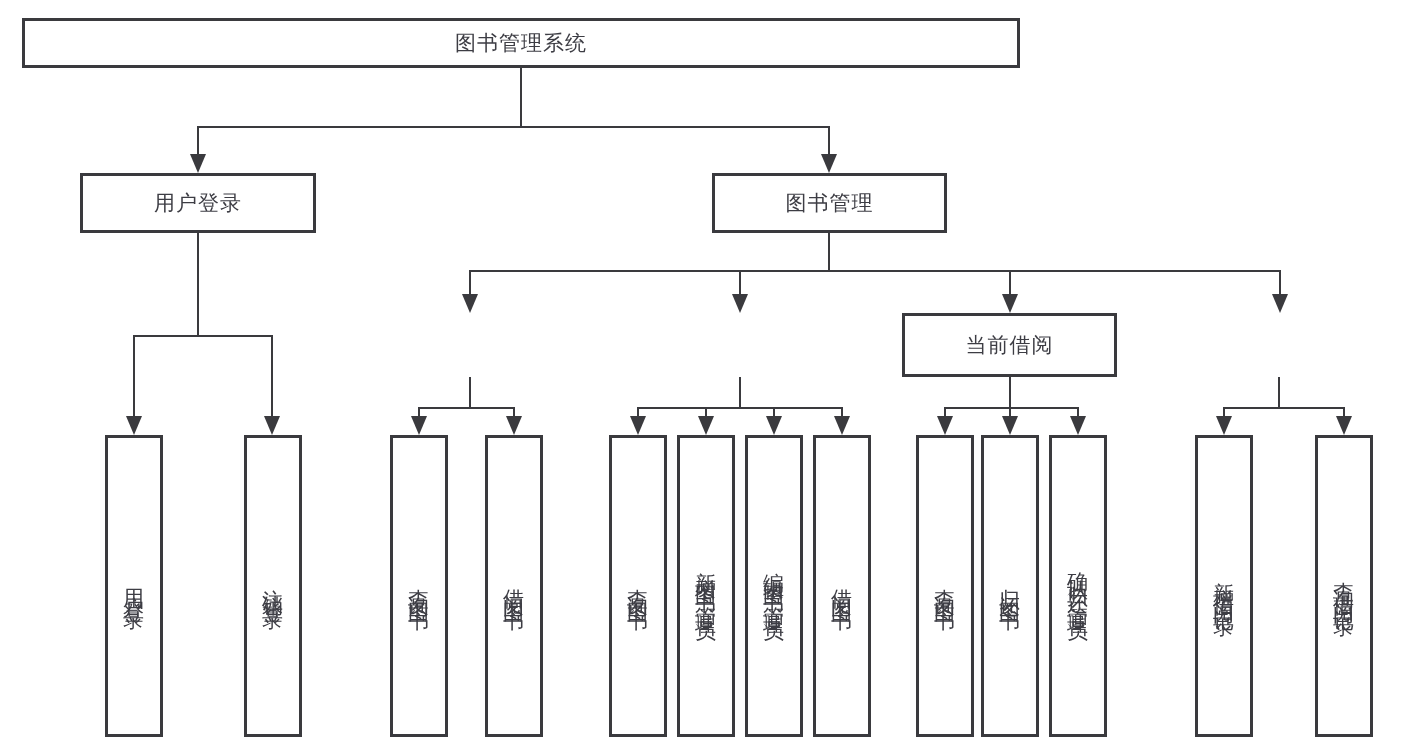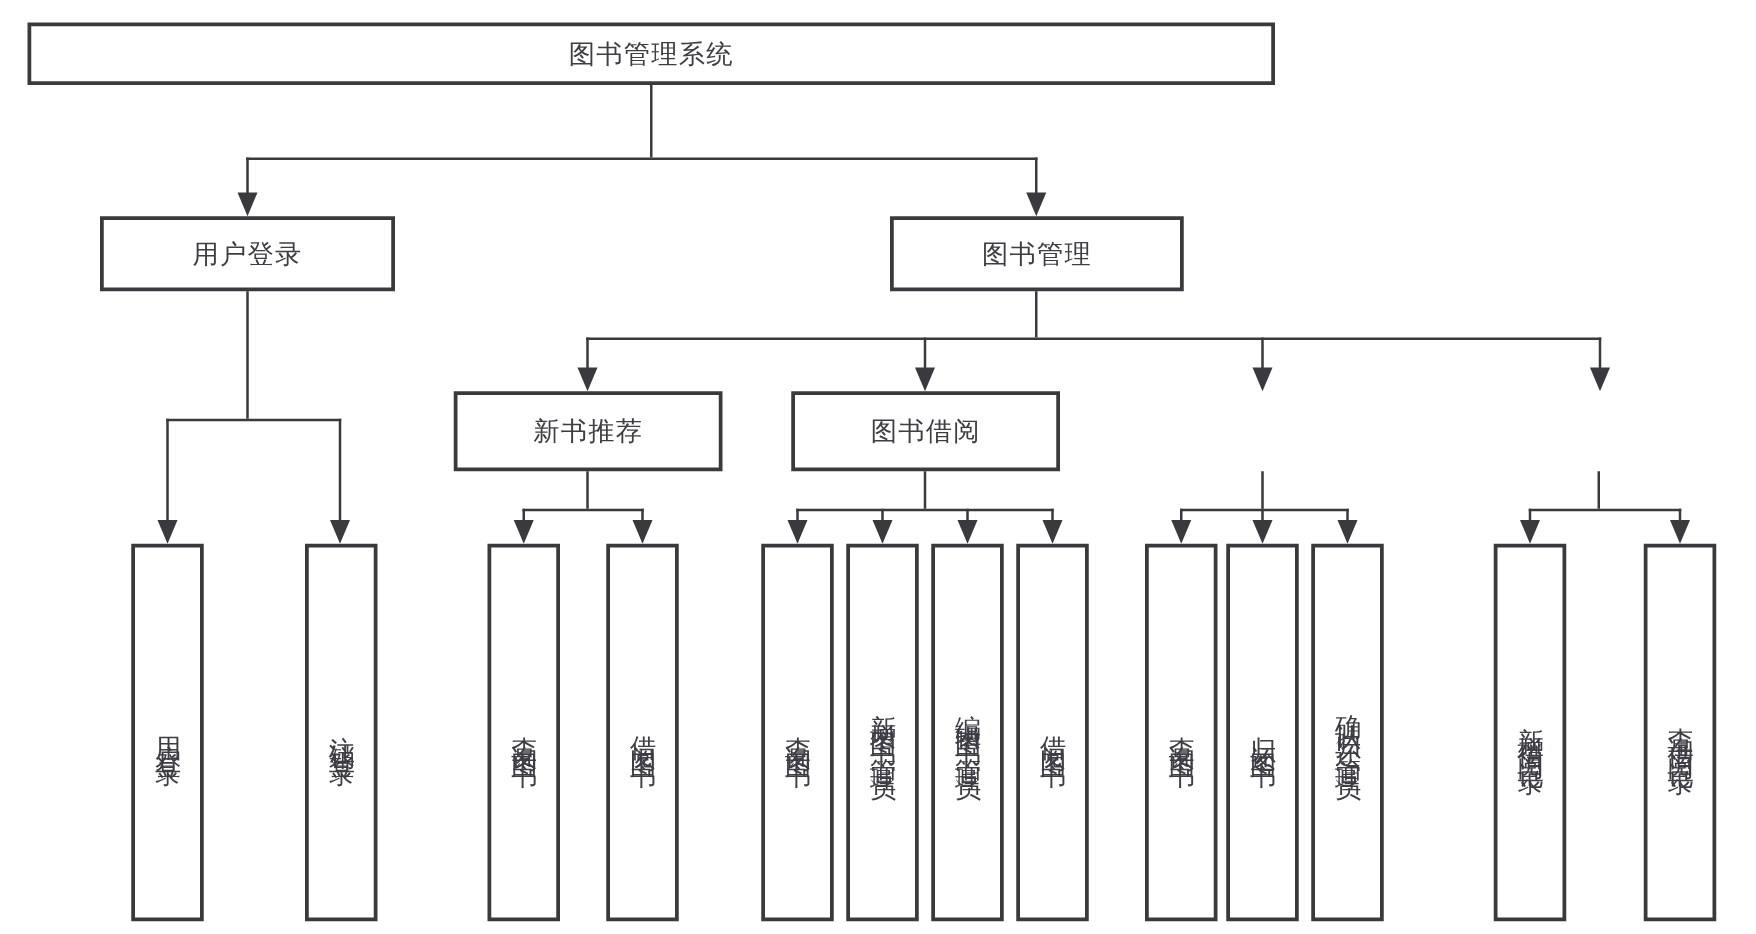--- a/index.html
+++ b/index.html
@@ -62,25 +62,22 @@
   <div class="hline" style="left:469px;top:270px;width:812px;"></div>
   <div class="vline" style="left:469px;top:270px;height:25px;"></div>
   <div class="arrow" style="left:462px;top:294px;"></div>
   <div class="vline" style="left:739px;top:270px;height:25px;"></div>
   <div class="arrow" style="left:732px;top:294px;"></div>
   <div class="vline" style="left:1009px;top:270px;height:25px;"></div>
   <div class="arrow" style="left:1002px;top:294px;"></div>
   <div class="vline" style="left:1279px;top:270px;height:25px;"></div>
   <div class="arrow" style="left:1272px;top:294px;"></div>
 
-  <div class="box h" style="left:363px;top:313px;width:215px;height:64px;">
-    <span>新书推荐</span>
-  </div>
-  <div class="box h" style="left:633px;top:313px;width:215px;height:64px;">
-    <span>图书借阅</span>
+  <div class="box h" style="left:902px;top:313px;width:215px;height:64px;">
+    <span>当前借阅</span>
   </div>
 
   <div class="vline" style="left:469px;top:377px;height:30px;"></div>
   <div class="vline" style="left:739px;top:377px;height:30px;"></div>
   <div class="vline" style="left:1009px;top:377px;height:30px;"></div>
   <div class="vline" style="left:1278px;top:377px;height:30px;"></div>
 
   <div class="hline" style="left:418px;top:407px;width:97px;"></div>
   <div class="vline" style="left:418px;top:407px;height:10px;"></div>
   <div class="arrow" style="left:411px;top:416px;"></div>

